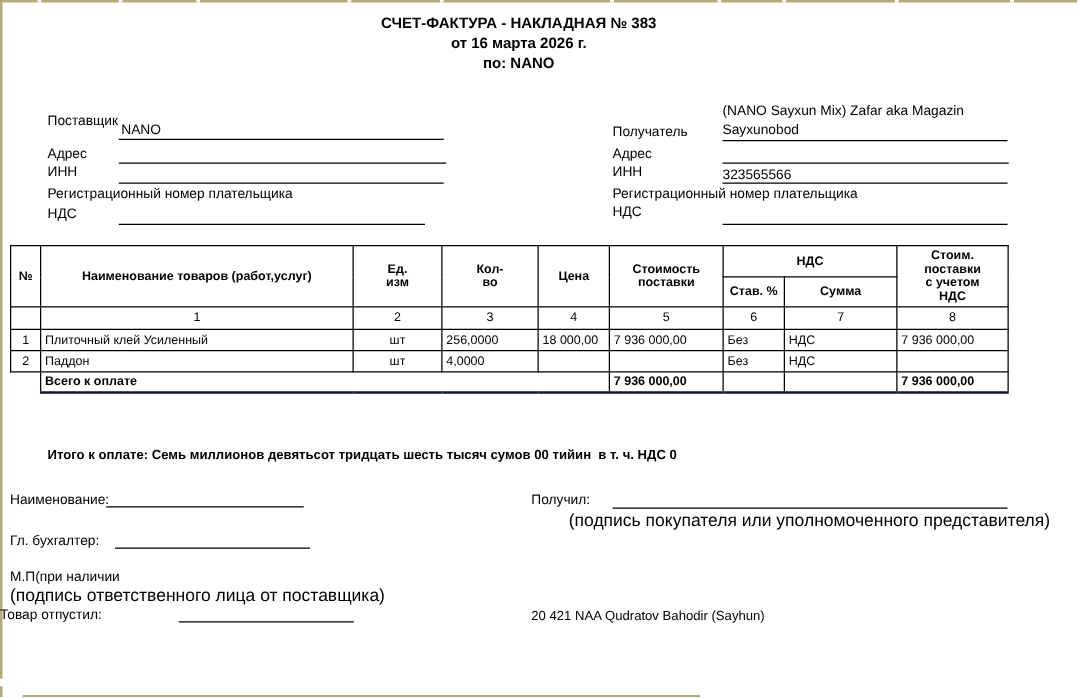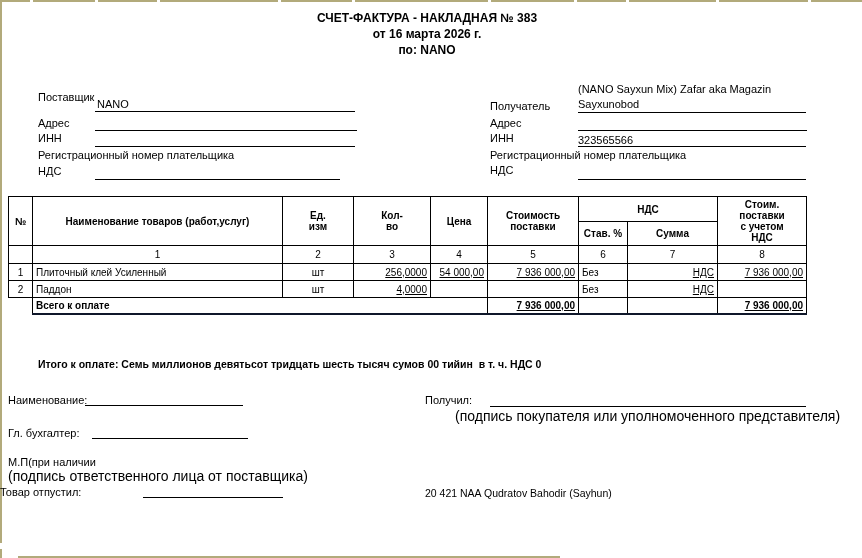--- a/index.html
+++ b/index.html
@@ -7,31 +7,31 @@
         font-family:"Liberation Sans",sans-serif;color:#000;overflow:hidden;}
 
   
   .edge{position:absolute;background:#b2aa7b;}
   .notch{position:absolute;background:#ffffff;width:3px;height:2px;top:0;}
 
   .abs{position:absolute;}
   .lbl{font-size:11px;line-height:13px;white-space:nowrap;}
   .val{font-size:11px;line-height:13px;white-space:nowrap;}
   .uline{position:absolute;height:0;border-bottom:1px solid #000;}
-  .title{position:absolute;left:12px;top:10px;width:830px;text-align:center;
+  .title{position:absolute;left:0;top:10px;width:830px;text-align:center;
          font-size:12px;font-weight:bold;line-height:16px;}
   .sumline{position:absolute;left:38px;top:358px;font-size:10.5px;font-weight:bold;white-space:pre;}
   .note{font-size:14px;line-height:10px;white-space:nowrap;}
 
   
   table.inv{position:absolute;left:8px;top:196px;border-collapse:collapse;table-layout:fixed;width:798px;}
   table.inv td{border:1px solid #000;font-size:10px;line-height:11px;padding:0 3px;
                vertical-align:middle;overflow:hidden;}
   table.inv td.hdr{font-weight:bold;text-align:center;white-space:pre-line;}
-  td.c{text-align:center;} td.r{text-align:right;text-decoration:underline;} td.l{text-align:left;}
+  td.c{text-align:center;} td.r{} td.l{text-align:left;}
   tr.h1 td{height:24px;} tr.h2 td{height:23px;} tr.nums td{height:17px;text-align:center;}
   tr.d1 td{height:16px;} tr.d2 td{height:16px;}
   tr.total td{height:15px;font-weight:bold;border-bottom:2px solid #0f172a;}
   tr.total td.nb{border-left:none;border-bottom:none;border-top:none;}
 
   .clip{overflow:hidden;white-space:nowrap;}
 </style>
 </head>
 <body>
 
@@ -124,21 +124,21 @@
       <td>5</td>
       <td>6</td>
       <td>7</td>
       <td>8</td>
     </tr>
     <tr class="d1">
       <td class="c">1</td>
       <td class="l">Плиточный клей Усиленный</td>
       <td class="c">шт</td>
       <td class="r">256,0000</td>
-      <td class="r">54 000,00</td>
+      <td class="r">18 000,00</td>
       <td class="r">7 936 000,00</td>
       <td class="l">Без</td>
       <td class="r">НДС</td>
       <td class="r">7 936 000,00</td>
     </tr>
     <tr class="d2">
       <td class="c">2</td>
       <td class="l">Паддон</td>
       <td class="c">шт</td>
       <td class="r">4,0000</td>

